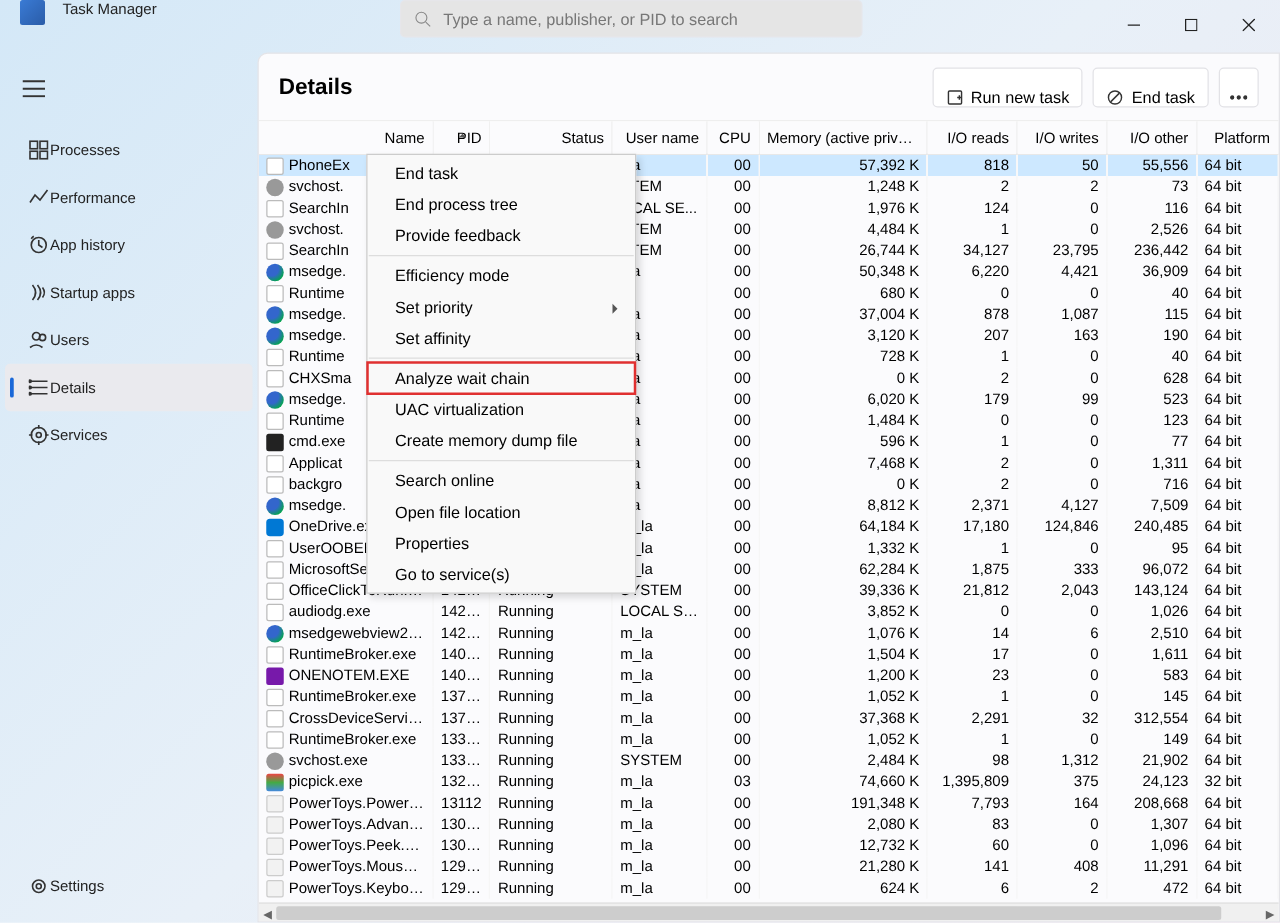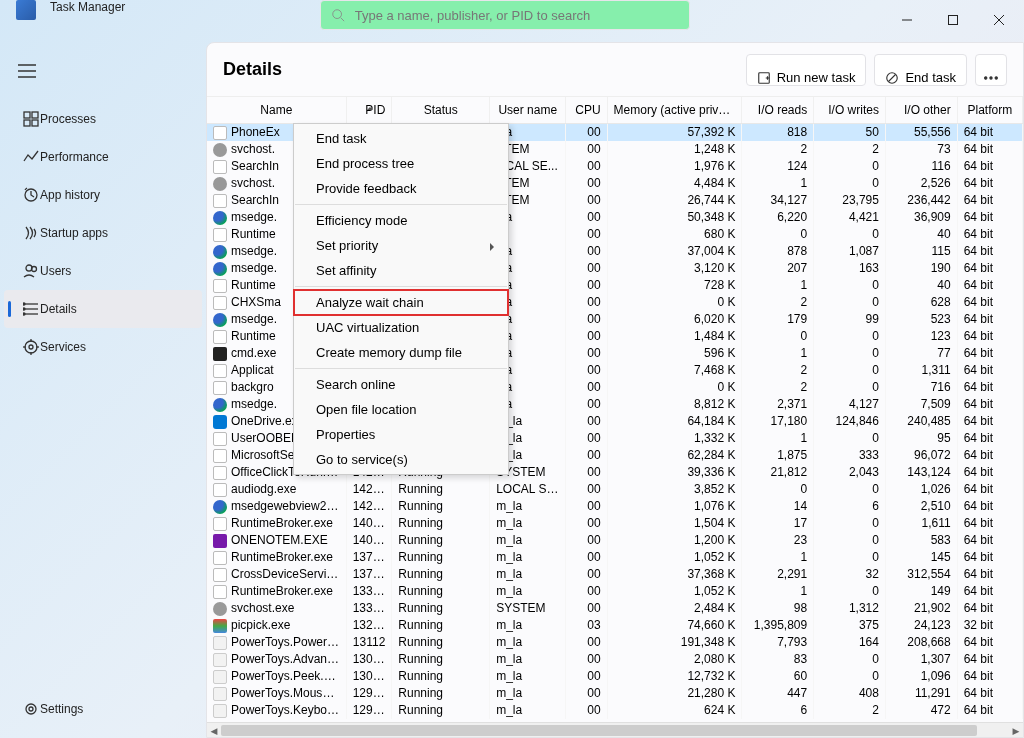--- a/index.html
+++ b/index.html
@@ -2,21 +2,21 @@
 <html><head>
 <meta charset="utf-8">
 <style>
 * { box-sizing: border-box; margin: 0; padding: 0; font-family: "Segoe UI", Arial, sans-serif; }
 html, body { width: 1024px; height: 738px; overflow: hidden; background: linear-gradient(135deg, #d4e8f7 0%, #e8f0f8 50%, #f0e8f0 100%); }
 
 .title-bar { height: 40px; display: flex; align-items: flex-start; padding: 0 2px; }
 .title-bar .app-icon { width: 20px; height: 20px; margin: 0 14px; background: linear-gradient(135deg,#3a7bd5,#2a5ca8); border-radius: 2px; }
 .title-bar .title { font-size: 12px; color: #222; flex: 0 0 auto; }
 .title-bar .search-wrap { flex: 1; display:flex; justify-content:center; }
-.title-bar .search { width: 370px; height: 30px; background: #86efac; border: 1px solid #e6e6ea; border-radius: 4px; display: flex; align-items: center; padding: 0 10px; gap: 10px; color:#777; font-size:13px; }
+.title-bar .search { width: 370px; height: 30px; background: #e5e5e5; border: 1px solid #e6e6ea; border-radius: 4px; display: flex; align-items: center; padding: 0 10px; gap: 10px; color:#777; font-size:13px; }
 .title-bar .search svg { width: 14px; height: 14px; stroke:#888; }
 .win-btns { display:flex; }
 .win-btn { width: 46px; height: 40px; display:flex; align-items:center; justify-content:center; }
 .win-btn svg { width: 10px; height: 10px; stroke:#222; stroke-width:1; fill:none; }
 
 .app-body { display:flex; height: calc(738px - 40px); }
 .sidebar { width: 206px; padding-top: 20px; }
 .hamburger { padding: 4px 18px 18px; }
 .hamburger svg { width: 18px; height: 14px; stroke:#333; stroke-width:1.5; }
 .nav-item { height: 38px; display:flex; align-items:center; padding: 0 18px; gap: 0; font-size: 12px; color:#222; border-radius: 4px; margin: 0 4px; }
@@ -28,21 +28,21 @@
 
 .main { flex:1; background:#fbfbfd; border-top-left-radius: 8px; border:1px solid #e4e4e8; display:flex; flex-direction:column; overflow:hidden; margin-top:2px; }
 .main-header { height: 54px; display:flex; align-items:center; padding: 0 16px; border-bottom:1px solid #eee; }
 .main-header h1 { font-size: 18px; font-weight:600; flex:1; }
 .hdr-btn { height: 32px; border:1px solid #e2e2e6; border-radius:4px; background:#fff; display:flex; align-items:flex-end; padding:0 10px; gap:6px; font-size:13px; margin-left:8px; }
 .hdr-btn svg { width:14px; height:14px; stroke:#333; fill:none; stroke-width:1.3; }
 .more-btn { width:32px; justify-content:center; padding:0; }
 
 .table-wrap { flex:1; overflow:hidden; position:relative; }
 table { border-collapse: collapse; width: 100%; font-size: 12px; table-layout:fixed; }
-thead th { text-align:center; font-weight:400; padding: 6px 6px; border-bottom:1px solid #e8e8e8; border-right:1px solid #f0f0f0; white-space:nowrap; overflow:hidden; text-overflow:ellipsis; background:#fbfbfd; position:sticky; top:0; }
+thead th { text-align:right; font-weight:400; padding: 6px 6px; border-bottom:1px solid #e8e8e8; border-right:1px solid #f0f0f0; white-space:nowrap; overflow:hidden; text-overflow:ellipsis; background:#fbfbfd; position:sticky; top:0; }
 thead th.num { text-align:right; }
 tbody td { padding: 1px 6px; height: 17px; border-right:1px solid #f6f6f6; white-space:nowrap; overflow:hidden; text-overflow:ellipsis; vertical-align:middle; }
 tbody td.num { text-align:right; }
 tbody tr.selected td { background:#cde8ff; }
 .proc-icon { display:inline-block; width:14px; height:14px; vertical-align:middle; margin-right:4px; background:#fff; border:1px solid #bbb; border-radius:2px; }
 .proc-icon.edge { background: radial-gradient(circle at 30% 30%, #36c 40%, #0a4 80%); border:none; border-radius:50%; }
 .proc-icon.gear { background:#999; border-radius:50%; border:none; }
 .proc-icon.cmd { background:#222; border:none; }
 .proc-icon.one { background:#7719aa; border:none; }
 .proc-icon.pp { background:linear-gradient(#e44,#4a4,#48d); border:none; }
@@ -643,21 +643,21 @@
               <td class="num">1,096</td>
               <td>64 bit</td>
             </tr>
             <tr>
               <td><span class="proc-icon pt"></span>PowerToys.MouseWi...</td>
               <td class="num">12960</td>
               <td>Running</td>
               <td>m_la</td>
               <td class="num">00</td>
               <td class="num">21,280 K</td>
-              <td class="num">447</td>
+              <td class="num">141</td>
               <td class="num">408</td>
               <td class="num">11,291</td>
               <td>64 bit</td>
             </tr>
             <tr>
               <td><span class="proc-icon pt"></span>PowerToys.Keyboard...</td>
               <td class="num">12904</td>
               <td>Running</td>
               <td>m_la</td>
               <td class="num">00</td>

